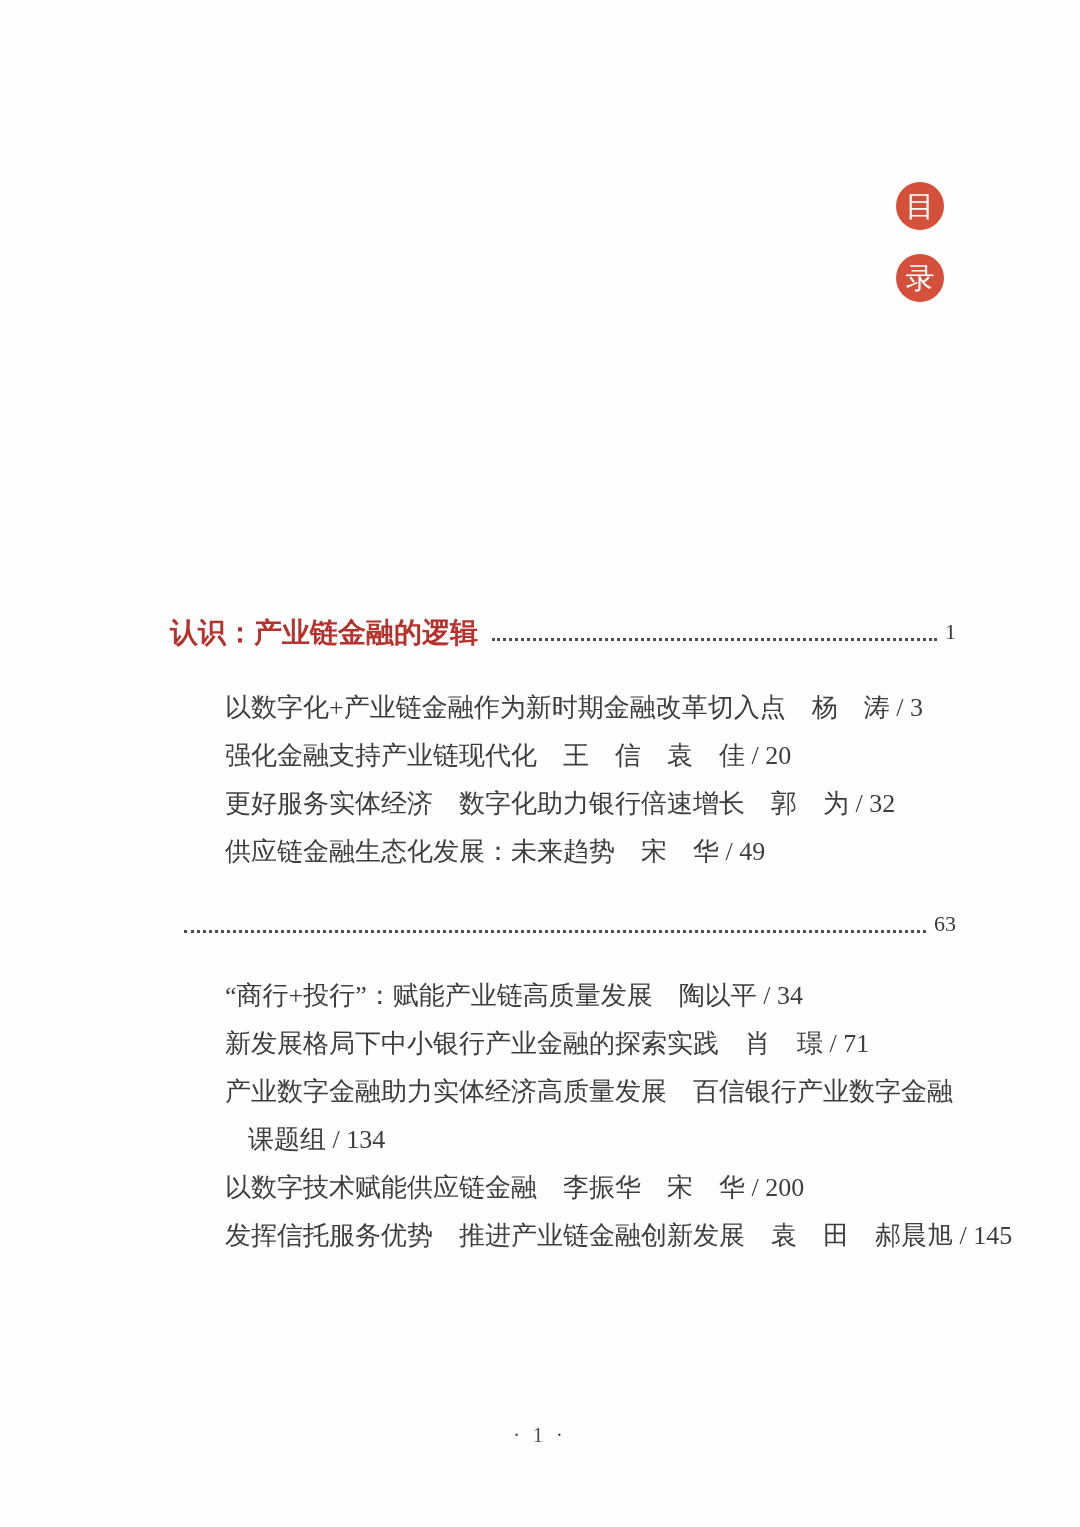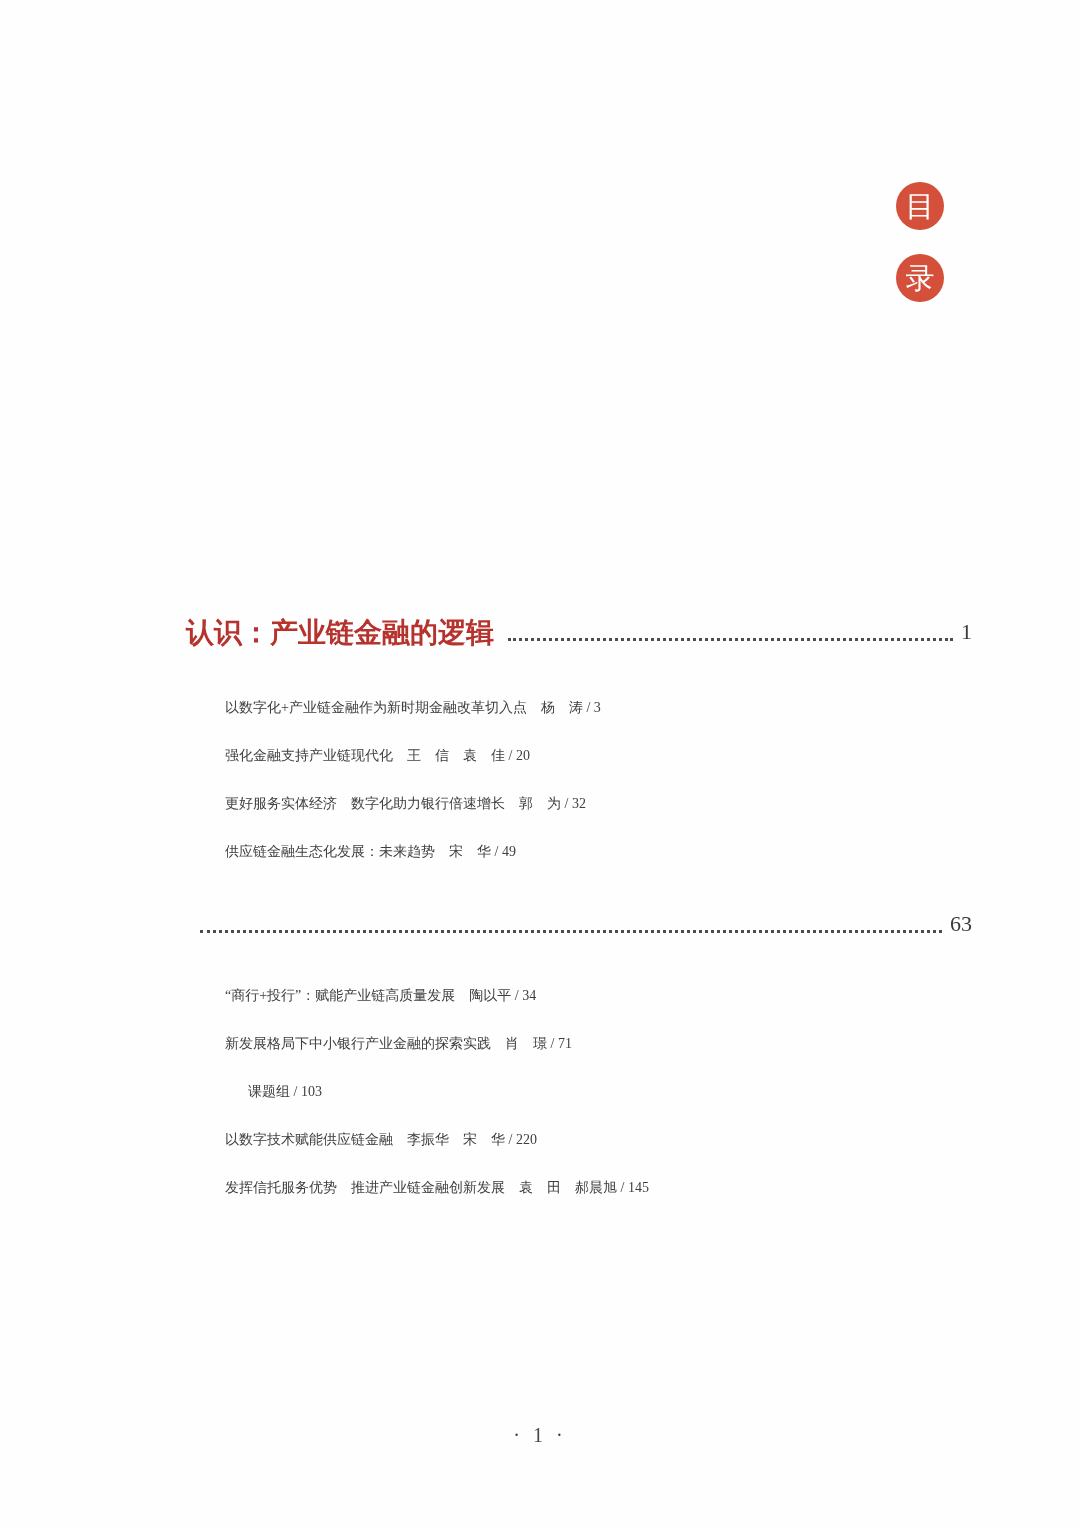--- a/index.html
+++ b/index.html
@@ -22,21 +22,21 @@
     background: #d4503a; color: #ffffff;
     display: flex; align-items: center; justify-content: center;
     font-size: 29px; line-height: 1;
   }
   .badge-circle + .badge-circle { margin-top: 24px; }
 
   
   .toc { position: absolute; left: 170px; width: 786px; top: 0; height: 100%; }
 
   .toc-heading {
-    position: absolute; left: 16px; width: 100%;
+    position: absolute; left: 0; width: 100%;
     display: flex; align-items: flex-end;
     color: #b5322d; font-weight: bold;
     font-size: 28px; line-height: 40px;
     white-space: nowrap;
     text-align: right;
   }
   .toc-heading .leader {
     flex: 1 1 auto;
     border-bottom: 3.5px dotted #4d4d4d;
     margin: 0 8px 12px 14px;
@@ -48,21 +48,21 @@
     padding-bottom: 1px;
   }
   #section1-heading { top: 612px; }
   #section2-heading { top: 904px; }
 
   .entries { position: absolute; left: 0; width: 100%; }
   #section1-entries { top: 684px; }
   #section2-entries { top: 972px; }
   .entry {
     padding-left: 55px;
-    font-size: 14px; line-height: 48px;
+    font-size: 26px; line-height: 48px;
     color: #3e3e3e;
     white-space: nowrap;
   }
   .entry.continuation { padding-left: 78px; }
 
   .footer {
     position: absolute; left: 0; top: 1424px; width: 100%;
     text-align: center;
     font-size: 20px; color: #474747;
     letter-spacing: 4px;
@@ -98,22 +98,23 @@
     </div>
 
     <div class="toc-heading" id="section2-heading">
       <span class="leader"></span>
       <span class="page-num">63</span>
     </div>
 
     <div class="entries" id="section2-entries">
       <div class="entry">“商行+投行”：赋能产业链高质量发展　陶以平 / 34</div>
       <div class="entry">新发展格局下中小银行产业金融的探索实践　肖　璟 / 71</div>
-      <div class="entry continuation">课题组 / 103</div>
-      <div class="entry">以数字技术赋能供应链金融　李振华　宋　华 / 220</div>
+      <div class="entry">产业数字金融助力实体经济高质量发展　百信银行产业数字金融</div>
+      <div class="entry continuation">课题组 / 134</div>
+      <div class="entry">以数字技术赋能供应链金融　李振华　宋　华 / 200</div>
       <div class="entry">发挥信托服务优势　推进产业链金融创新发展　袁　田　郝晨旭 / 145</div>
     </div>
 
   </div>
 
   <div class="footer">
     <span>· 1 ·</span>
   </div>
 
 </div>

